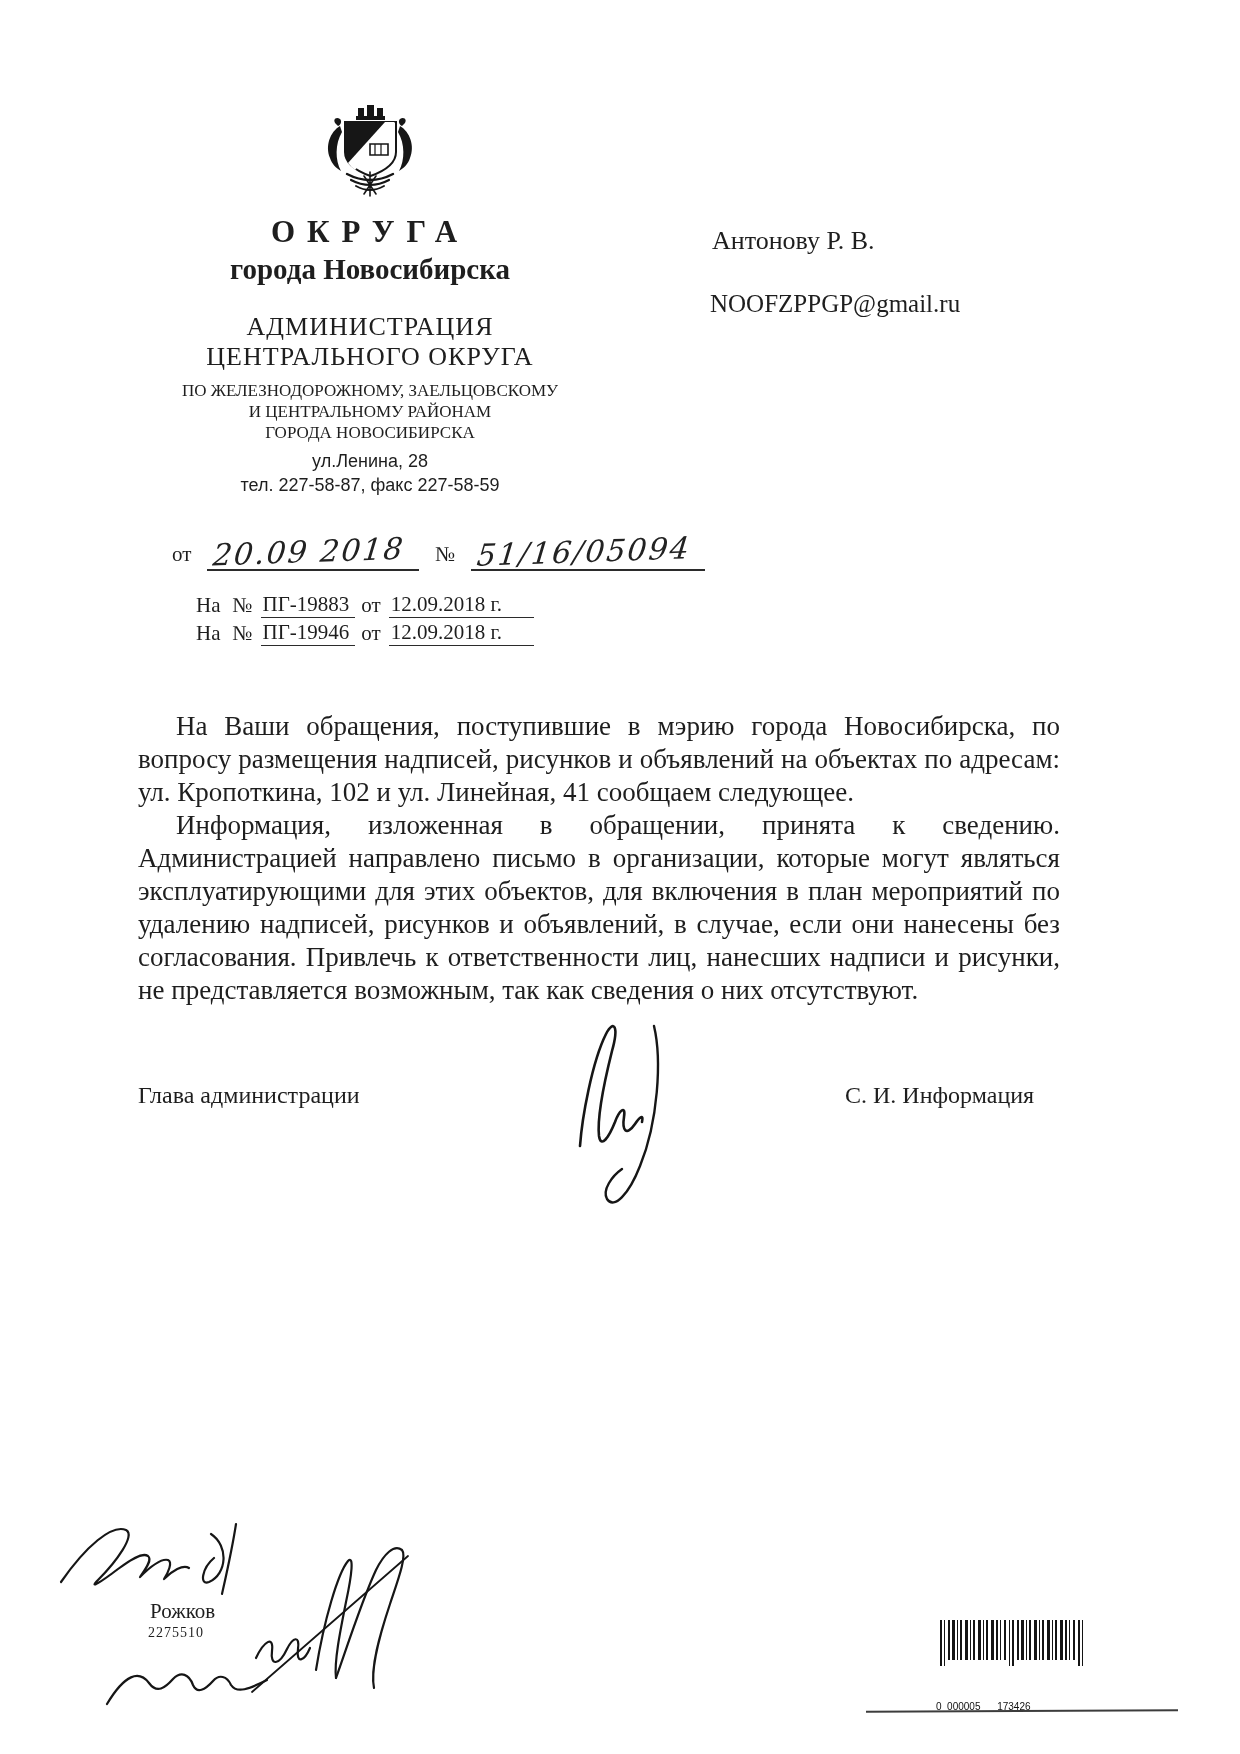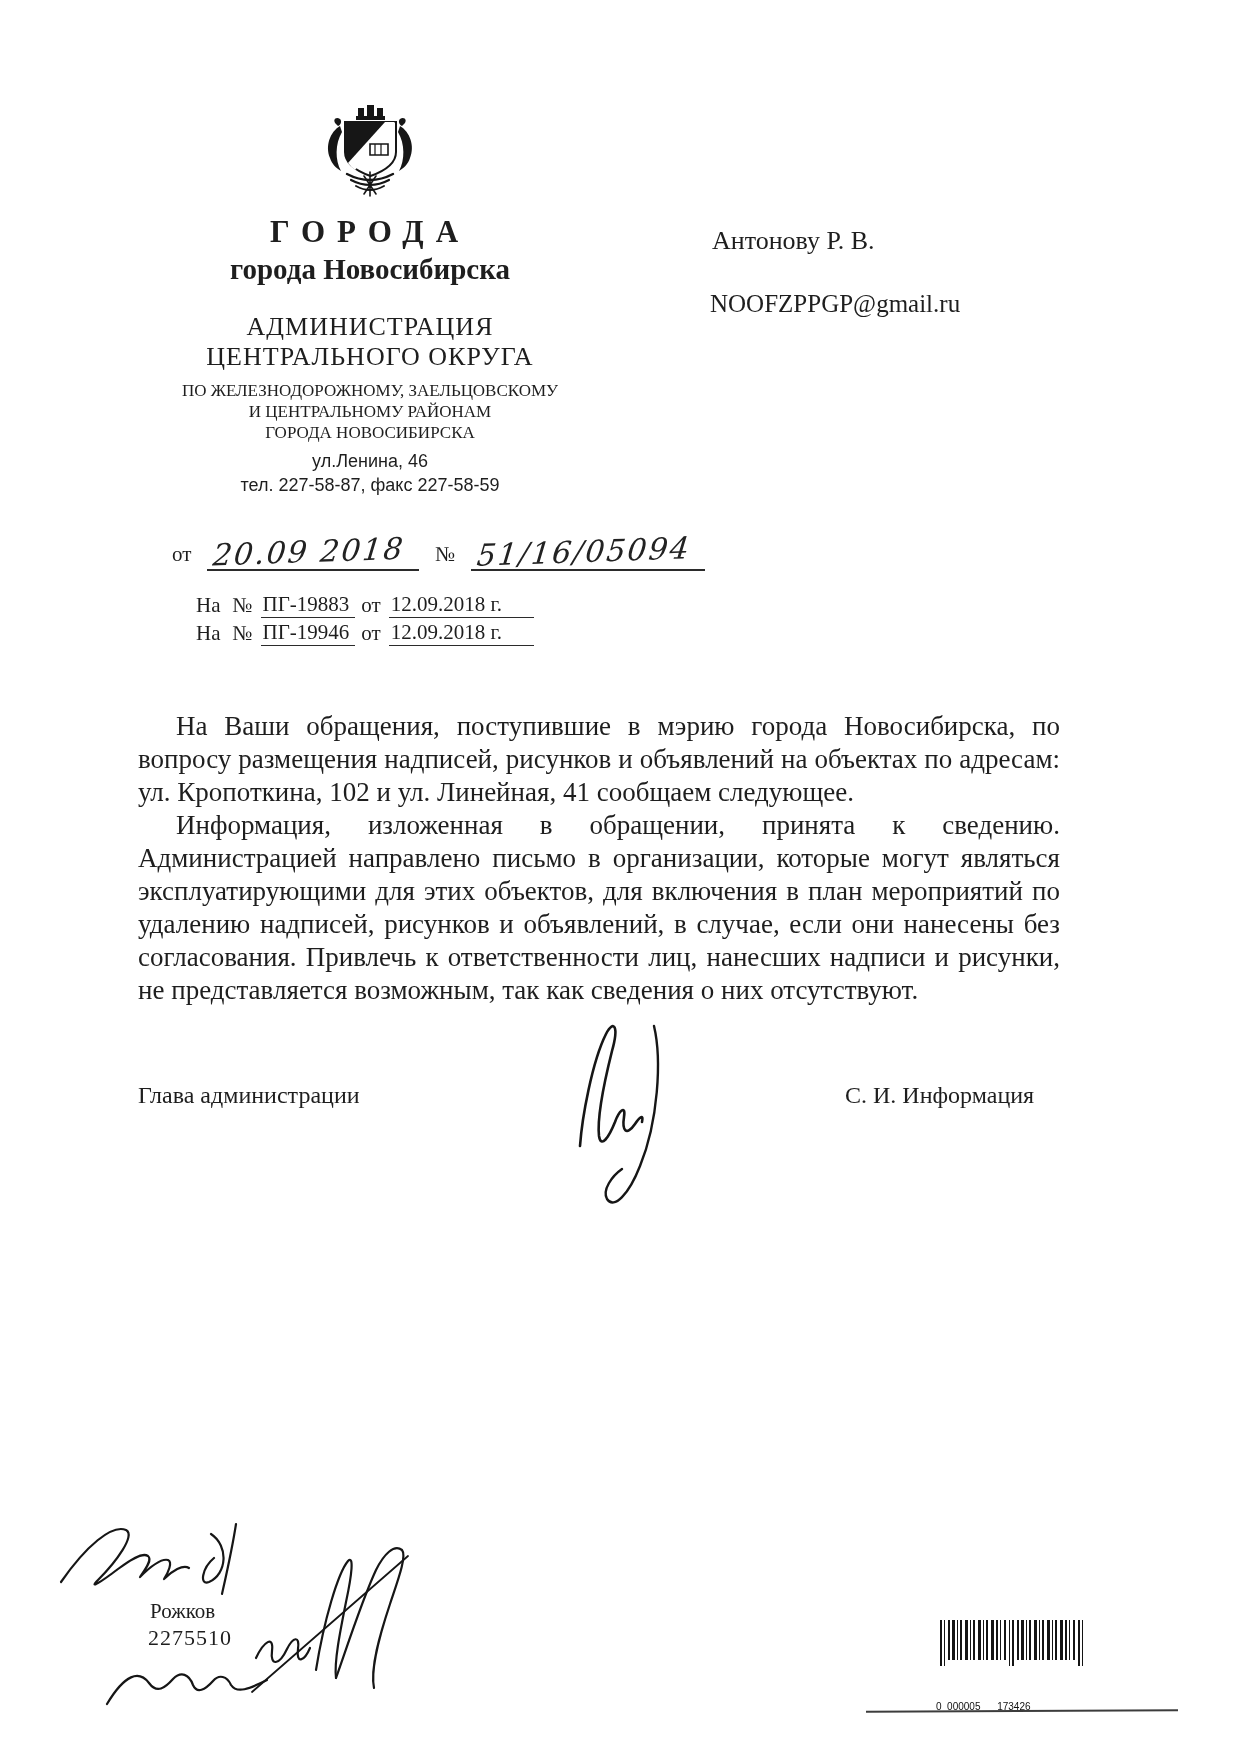--- a/index.html
+++ b/index.html
@@ -53,21 +53,21 @@
   
   .sig-title { position:absolute; left:138px; top:1082px; font-size:24px; }
   .sig-name  { position:absolute; left:845px; top:1082px; font-size:24px; }
   .sig-main  { position:absolute; left:558px; top:1018px; width:145px; height:195px; }
 
   
   .scribble-a { position:absolute; left:56px;  top:1516px; width:205px; height:92px; }
   .scribble-b { position:absolute; left:246px; top:1538px; width:178px; height:168px; }
   .scribble-c { position:absolute; left:103px; top:1658px; width:170px; height:58px; }
   .exec-name  { position:absolute; left:150px; top:1599px; font-size:21px; }
-  .exec-phone { position:absolute; left:148px; top:1625px; font-size:22px; letter-spacing:1px; }
+  .exec-phone { position:absolute; left:148px; top:1625px; font-size:14px; letter-spacing:1px; }
 
   
   .barcode { position:absolute; left:940px; top:1620px; width:150px; height:60px; }
   .barcode svg { display:block; }
   .barcode-digits {
     position:absolute; left:-4px; top:41px; width:154px;
     font-family:"Liberation Sans", sans-serif; font-size:10px; white-space:pre; color:#111;margin-top:40px;
   }
   .bottom-line {
     position:absolute; left:866px; top:1710px; width:312px; height:1.6px;
@@ -99,31 +99,31 @@
     <path d="M82,20 C86,16 82,12 78,15 C76,17 77,21 80,22 z" fill="#161616"></path>
 
     <path class="ink" d="M25,70 Q48,82 71,70" stroke-width="2.4"></path>
     <path class="ink" d="M29,76 Q48,86 67,76" stroke-width="2.2"></path>
     <path class="ink" d="M34,82 Q48,90 62,82" stroke-width="2"></path>
     <path class="ink" d="M48,68 L48,92 M42,90 L54,72 M54,90 L42,72" stroke-width="1.6"></path>
   </svg>
 </div>
 
 <div class="lh-col">
-  <div class="lh-org1">ГОРОДА</div>
+  <div class="lh-org1">ОКРУГА</div>
   <div class="lh-org2">города Новосибирска</div>
   <div class="lh-div">АДМИНИСТРАЦИЯ</div>
   <div class="lh-div2">ЦЕНТРАЛЬНОГО ОКРУГА</div>
   <div class="lh-small">
     <div>ПО ЖЕЛЕЗНОДОРОЖНОМУ, ЗАЕЛЬЦОВСКОМУ</div>
     <div>И ЦЕНТРАЛЬНОМУ РАЙОНАМ</div>
     <div>ГОРОДА НОВОСИБИРСКА</div>
   </div>
   <div class="lh-addr">
-    <div>ул.Ленина, 46</div>
+    <div>ул.Ленина, 28</div>
     <div>тел. 227-58-87, факс 227-58-59</div>
   </div>
 </div>
 
 <div class="ref-row">
   <span class="lbl">от</span>
   <span class="hw-box">
     <span class="hw">20.09 2018</span>
   </span>
   <span class="lbl">№</span>

